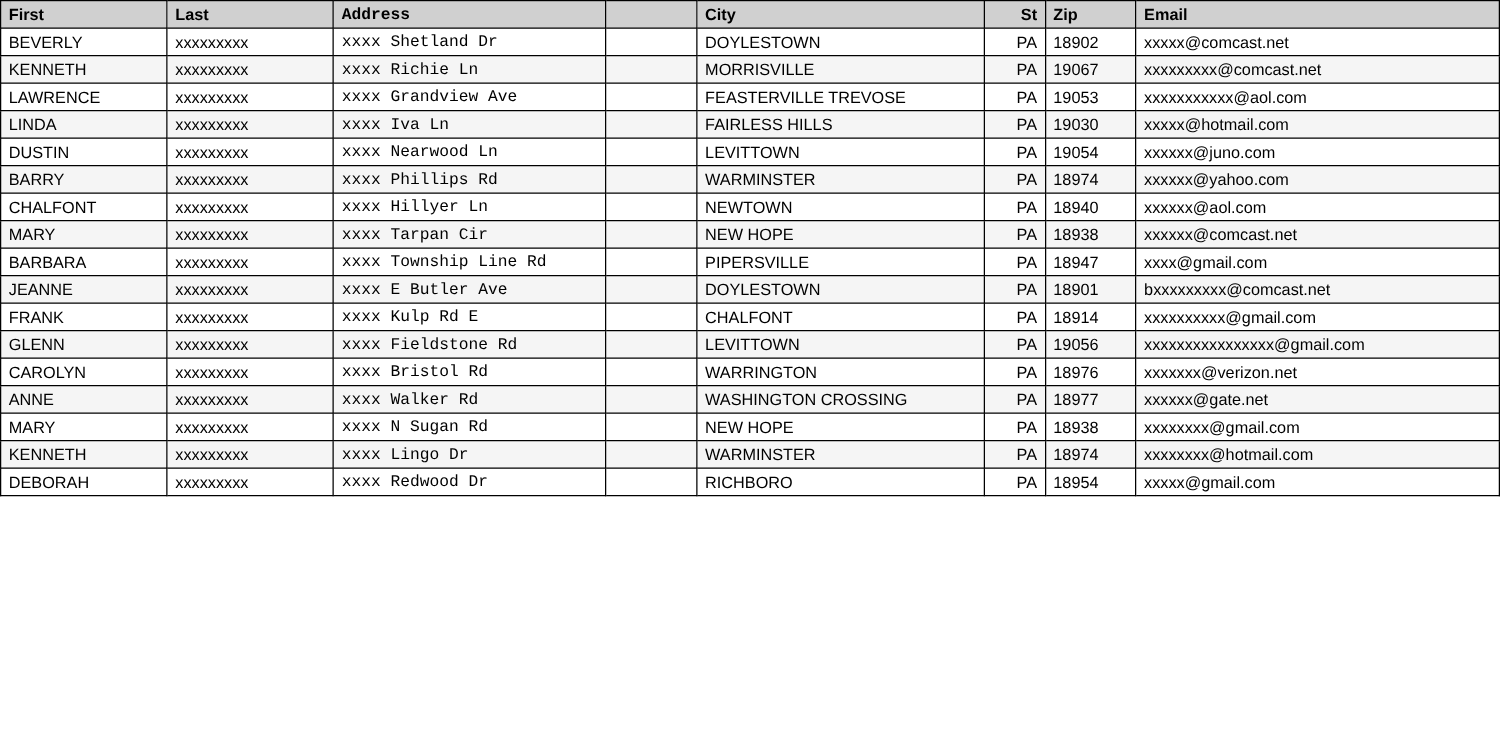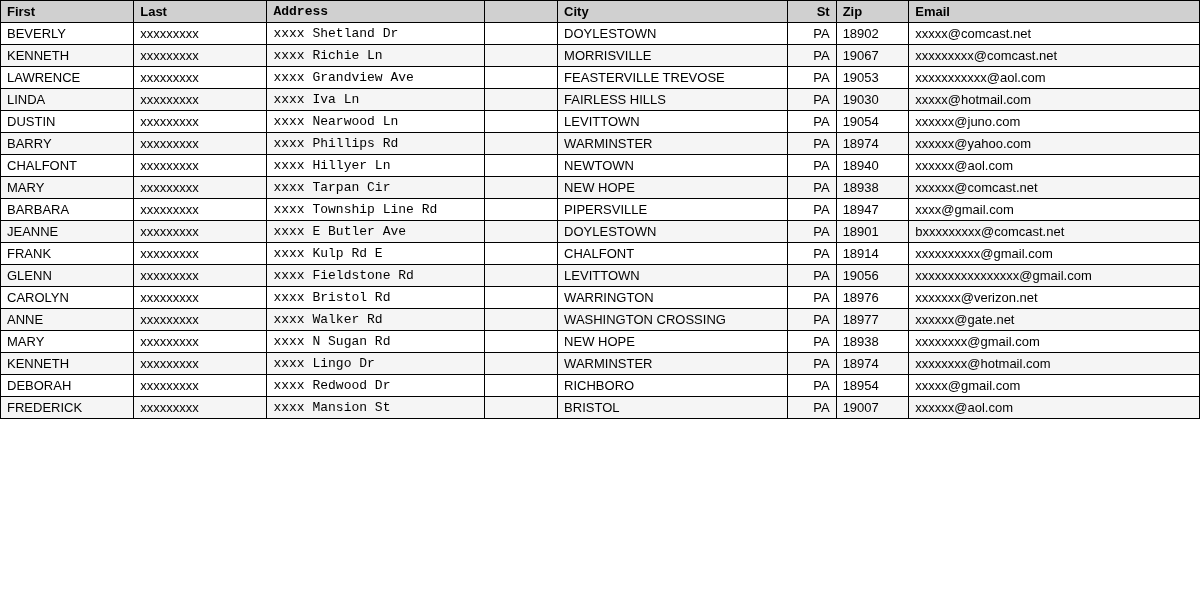--- a/index.html
+++ b/index.html
@@ -221,24 +221,14 @@
       <tr>
         <td class="col-first">DEBORAH</td>
         <td class="col-last">xxxxxxxxx</td>
         <td class="col-addr">xxxx Redwood Dr</td>
         <td class="col-addr2"></td>
         <td class="col-city">RICHBORO</td>
         <td class="col-state">PA</td>
         <td class="col-zip">18954</td>
         <td class="col-email">xxxxx@gmail.com</td>
       </tr>
-      <tr>
-        <td class="col-first">FREDERICK</td>
-        <td class="col-last">xxxxxxxxx</td>
-        <td class="col-addr">xxxx Mansion St</td>
-        <td class="col-addr2"></td>
-        <td class="col-city">BRISTOL</td>
-        <td class="col-state">PA</td>
-        <td class="col-zip">19007</td>
-        <td class="col-email">xxxxxx@aol.com</td>
-      </tr>
     </tbody>
 </table>
 
 </body></html>

